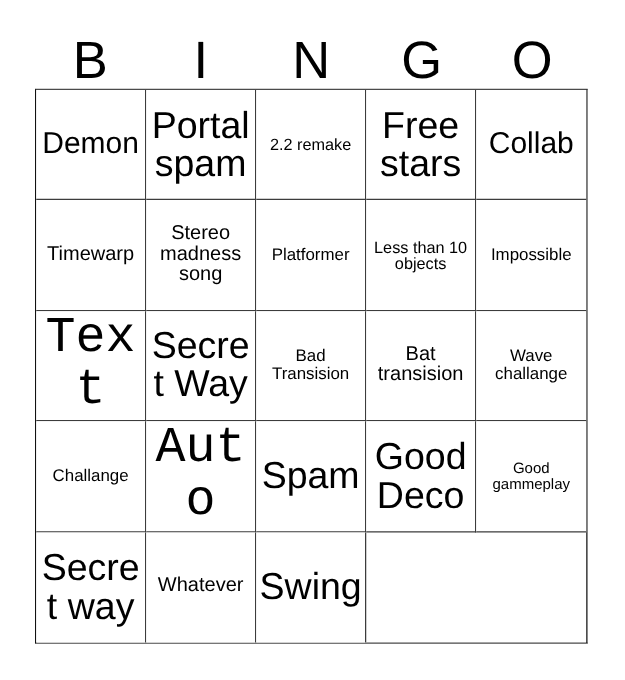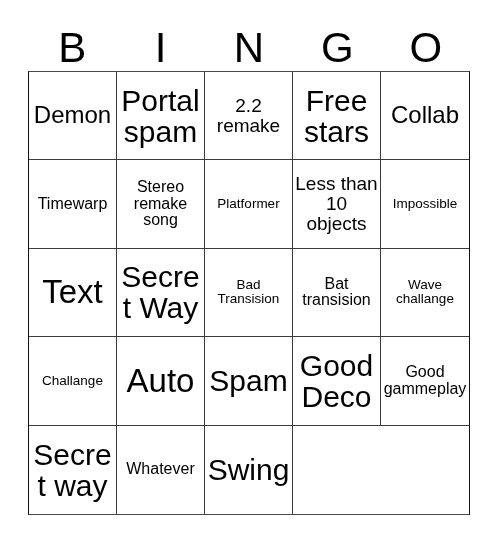--- a/index.html
+++ b/index.html
@@ -81,27 +81,27 @@
   .cell-text {
     display: block;
     width: 100%;
     line-height: 1.04;
     font-weight: 400;
     color: #000000;
     word-wrap: break-word;
   }
 
   
-  .fs-xxl  { font-size: 33px; }
+  .fs-xxl  { font-size: 40px; font-family: Liberation Mono, monospace; }
   .fs-xl   { font-size: 30px; }
   .fs-md   { font-size: 24px; }
-  .fs-sm   { font-size: 19px; }
+  .fs-sm   { font-size: 13px; }
   .fs-xs   { font-size: 16px; }
   .fs-xxs  { font-size: 13.5px; }
-  .fs-tiny { font-size: 16px; }
+  .fs-tiny { font-size: 12px; }
 </style>
 </head>
 <body>
 
 <div class="bingo-card">
 
   <div class="bingo-header">
     <div class="header-letter">B</div>
     <div class="header-letter">I</div>
     <div class="header-letter">N</div>
@@ -123,21 +123,21 @@
         <span class="cell-text fs-xl">Free stars</span>
       </div>
     <div class="bingo-cell">
         <span class="cell-text fs-md">Collab</span>
       </div>
 
     <div class="bingo-cell">
         <span class="cell-text fs-xs">Timewarp</span>
       </div>
     <div class="bingo-cell">
-        <span class="cell-text fs-xs">Stereo remake song</span>
+        <span class="cell-text fs-xs">Stereo madness song</span>
       </div>
     <div class="bingo-cell">
         <span class="cell-text fs-xxs">Platformer</span>
       </div>
     <div class="bingo-cell">
         <span class="cell-text fs-sm">Less than 10 objects</span>
       </div>
     <div class="bingo-cell">
         <span class="cell-text fs-xxs">Impossible</span>
       </div>

